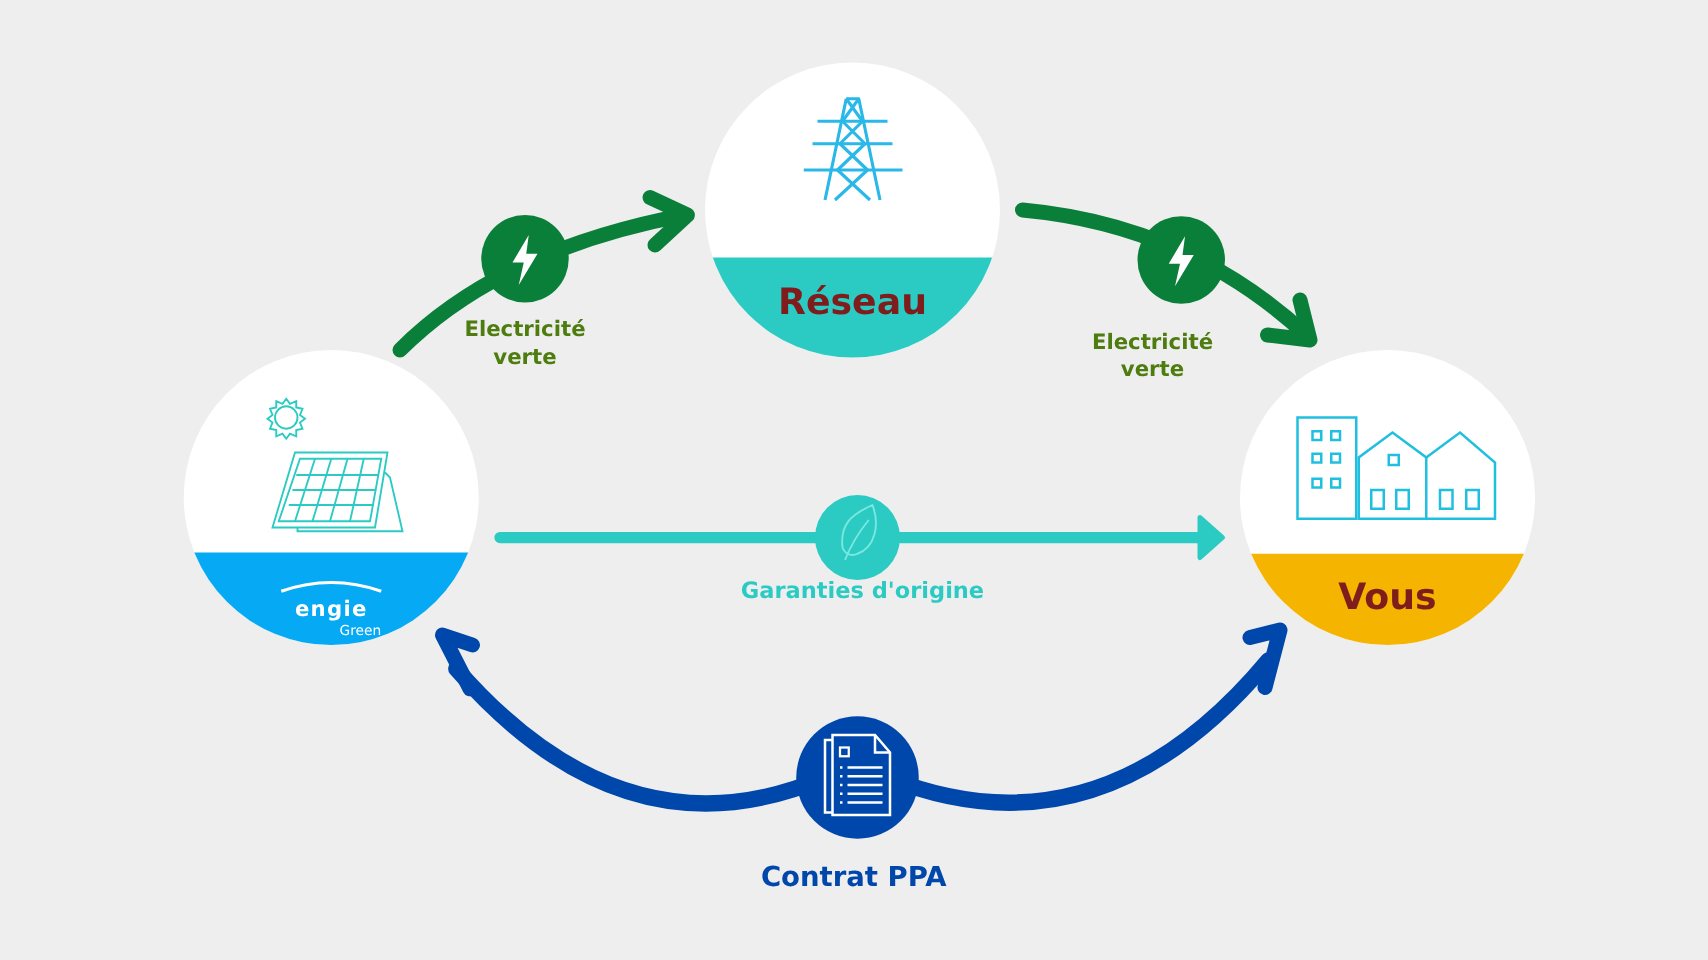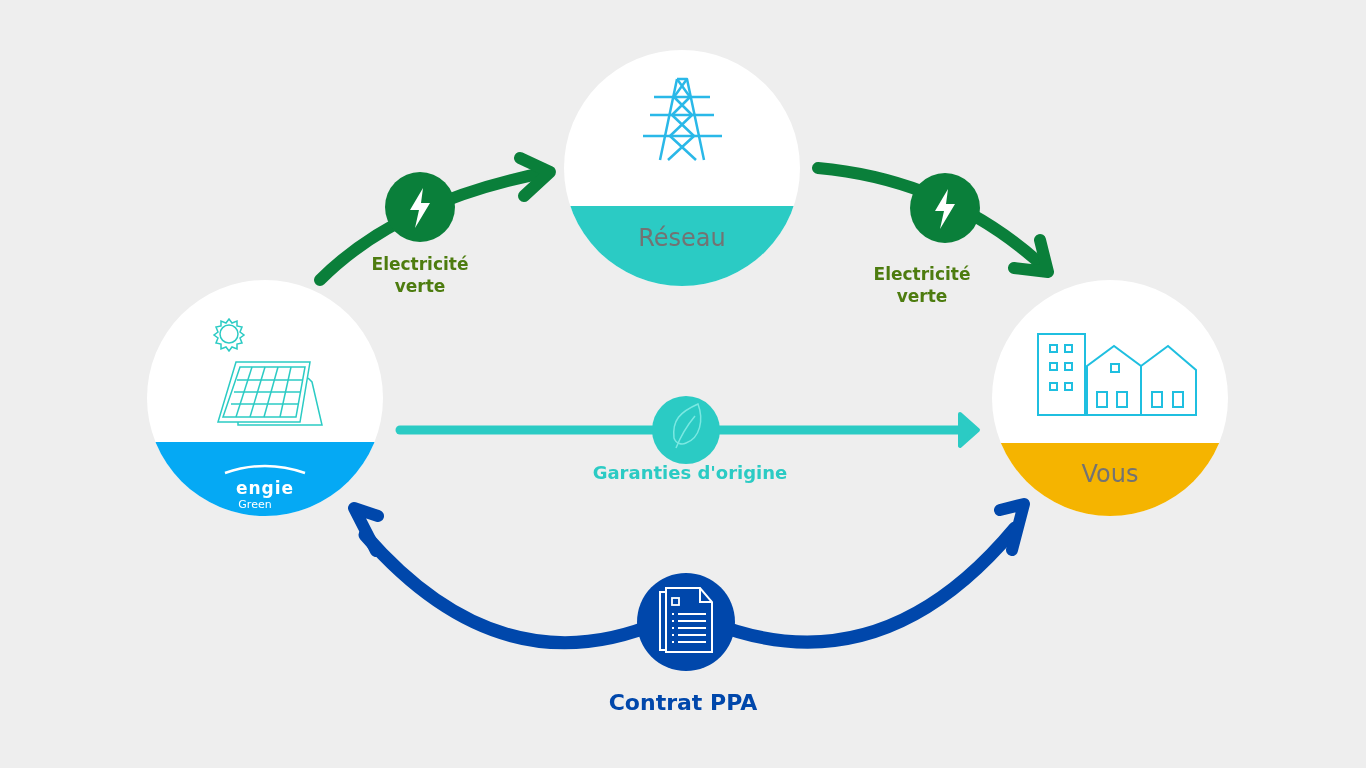--- a/index.html
+++ b/index.html
@@ -3,21 +3,21 @@
 <meta charset="utf-8">
 <style>
   html, body { margin:0; padding:0; }
   body { width:1366px; height:768px; background:#eeeeee; position:relative; overflow:hidden;
          font-family:"DejaVu Sans", sans-serif; }
   svg.diagram { position:absolute; left:0; top:0; }
   .label { position:absolute; font-weight:bold; text-align:center; line-height:22px; }
   .green { color:#4d7c0f; font-size:17px; }
   .teal { color:#2bcbc4; font-size:18px; }
   .blue { color:#0047ab; font-size:22px; }
-  .node-label { position:absolute; color:#737373; font-weight:normal; font-size:24px; text-align:center; }
+  .node-label { position:absolute; color:#7f1d1d; font-weight:bold; font-size:29px; text-align:center; }
   .engie { position:absolute; color:#fff; text-align:center; }
 </style>
 </head>
 <body>
 
 <svg class="diagram" width="1366" height="768" viewBox="0 0 1366 768">
   <defs>
     <clipPath id="c1">
         <circle cx="265" cy="398" r="118"></circle>
       </clipPath>
@@ -134,21 +134,21 @@
         <rect x="1173" y="392" width="10" height="15"></rect>
     </g>
   </g>
 </svg>
 
 <div class="engie" style="left:205px; top:460px; width:120px;">
   <svg width="120" height="14" viewBox="0 0 120 14">
       <path d="M20 12 Q 60 -2 100 12" fill="none" stroke="#fff" stroke-width="2.5"></path>
     </svg>
   <div style="font-size:17px; font-weight:bold; letter-spacing:1px; line-height:22px; margin-top:-2px;">engie</div>
-  <div style="font-size:11px; padding-right:20px; line-height:12px;">Green</div>
+  <div style="font-size:11px; text-align:right; padding-right:20px; line-height:12px;">Green</div>
 </div>
 <div class="node-label" style="left:582px; top:224px; width:200px;">Réseau</div>
 <div class="node-label" style="left:1010px; top:460px; width:200px;">Vous</div>
 
 <div class="label green" style="left:360px; top:253px; width:120px;">
   <div>Electricité</div>
   <div>verte</div>
 </div>
 <div class="label green" style="left:862px; top:263px; width:120px;">
   <div>Electricité</div>

